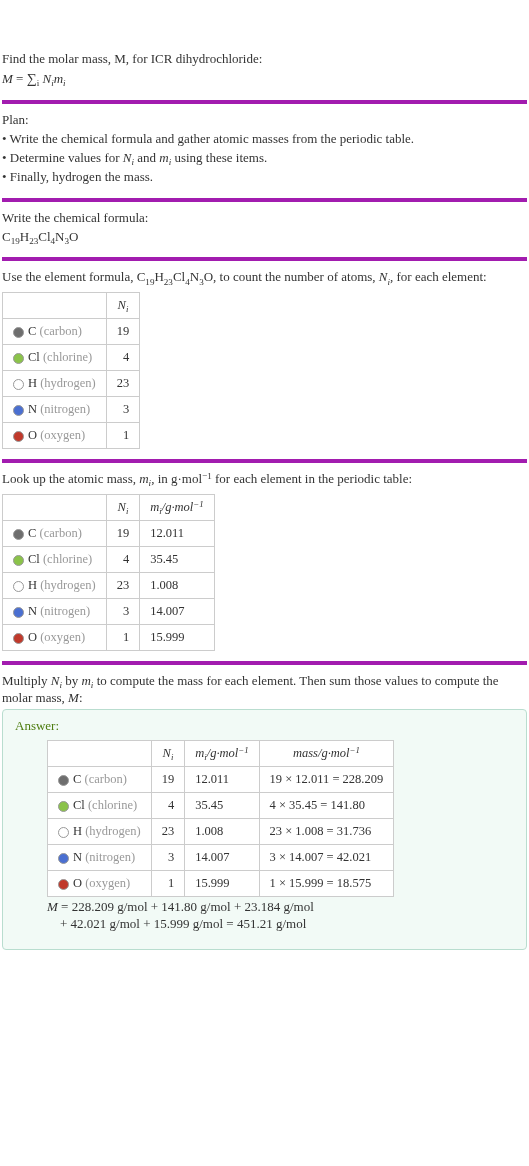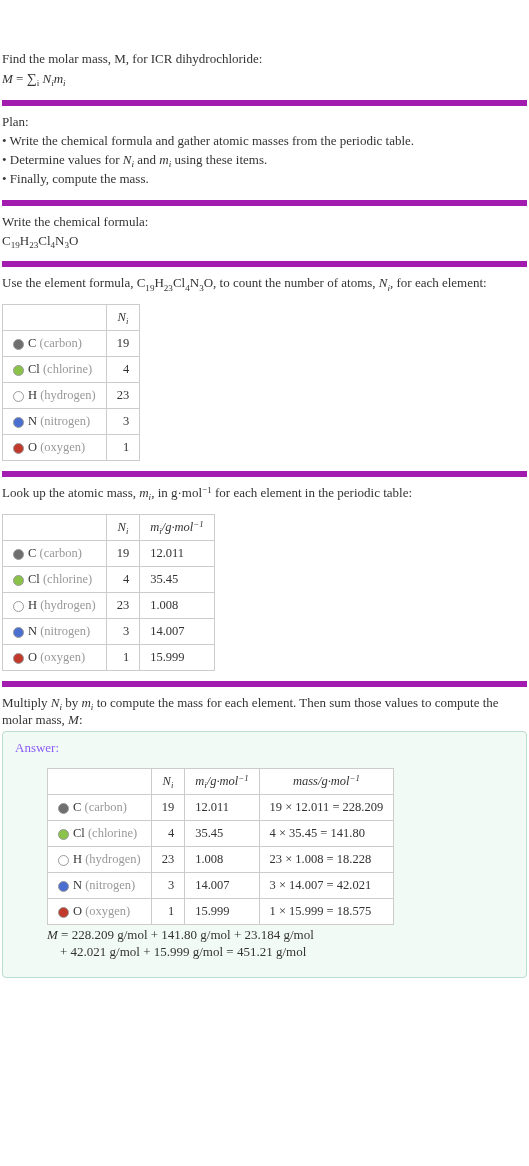--- a/index.html
+++ b/index.html
@@ -5,21 +5,21 @@
 body {
   font-family: Georgia, 'Times New Roman', serif;
   margin: 0;
   padding: 2px;
   font-size: 13px;
   color: #333;
   width: 525px;
   background: #fff;
 }
 .section {
-  border-top: 6px solid #a21caf;
+  border-top: 4px solid #a21caf;
 }
 .section:first-of-type {
   border-top: none;
   margin-top: 41px;
 }
 .section-inner {
   padding: 6px 0 10px 0;
 }
 p {
   margin: 2px 0;
@@ -33,21 +33,21 @@
   position: relative;
   top: 0.35em;
 }
 .sup {
   font-size: 0.7em;
   position: relative;
   top: -0.45em;
 }
 table {
   border-collapse: collapse;
-  margin-top: 12px;
+  margin-top: 6px;
   font-size: 12.5px;
   padding-left: 6px;
 }
 th, td {
   border: 1px solid #ccc;
   padding: 5px 10px;
   text-align: left;
 }
 th {
   font-weight: normal;
@@ -79,21 +79,21 @@
   background: #f2faf6;
   border-radius: 4px;
   padding: 8px 12px 14px 12px;
   margin-top: 2px;
 }
 .answer-box table {
   background: #fff;
   font-size: 12.5px;
 }
 .answer-title {
-  color: #8b5cf6;
+  color: #4d7c0f;
   margin-bottom: 6px;
 }
 .indent {
   margin-left: 32px;
 }
 </style>
 </head>
 <body>
 
 <div class="section">
@@ -108,21 +108,21 @@
 </div>
   </div>
 
 <div class="section">
     <div class="section-inner">
   <p>Plan:</p>
   <p>• Write the chemical formula and gather atomic masses from the periodic table.</p>
   <p>
     <span>• Determine values for </span><span class="formula">N<span class="sub">i</span></span><span> and </span><span class="formula">m<span class="sub">i</span></span><span> using these items.</span>
   </p>
-  <p>• Finally, compute the mass.</p>
+  <p>• Finally, hydrogen the mass.</p>
 </div>
   </div>
 
 <div class="section">
     <div class="section-inner">
   <p>Write the chemical formula:</p>
   <p>
     C<span class="sub">19</span>H<span class="sub">23</span>Cl<span class="sub">4</span>N<span class="sub">3</span>O
   </p>
 </div>
@@ -232,21 +232,21 @@
       <tr>
                 <td class="elabel"><span class="swatch" style="background:#8bc34a"></span><span class="sym">Cl</span> <span>(chlorine)</span></td>
                 <td class="num">4</td>
                 <td>35.45</td>
                 <td>4 × 35.45 = 141.80</td>
               </tr>
       <tr>
                 <td class="elabel"><span class="swatch" style="background:#ffffff"></span><span class="sym">H</span> <span>(hydrogen)</span></td>
                 <td class="num">23</td>
                 <td>1.008</td>
-                <td>23 × 1.008 = 18.228</td>
+                <td>23 × 1.008 = 31.736</td>
               </tr>
       <tr>
                 <td class="elabel"><span class="swatch" style="background:#4a6fd1"></span><span class="sym">N</span> <span>(nitrogen)</span></td>
                 <td class="num">3</td>
                 <td>14.007</td>
                 <td>3 × 14.007 = 42.021</td>
               </tr>
       <tr>
                 <td class="elabel"><span class="swatch" style="background:#c0392b"></span><span class="sym">O</span> <span>(oxygen)</span></td>
                 <td class="num">1</td>

